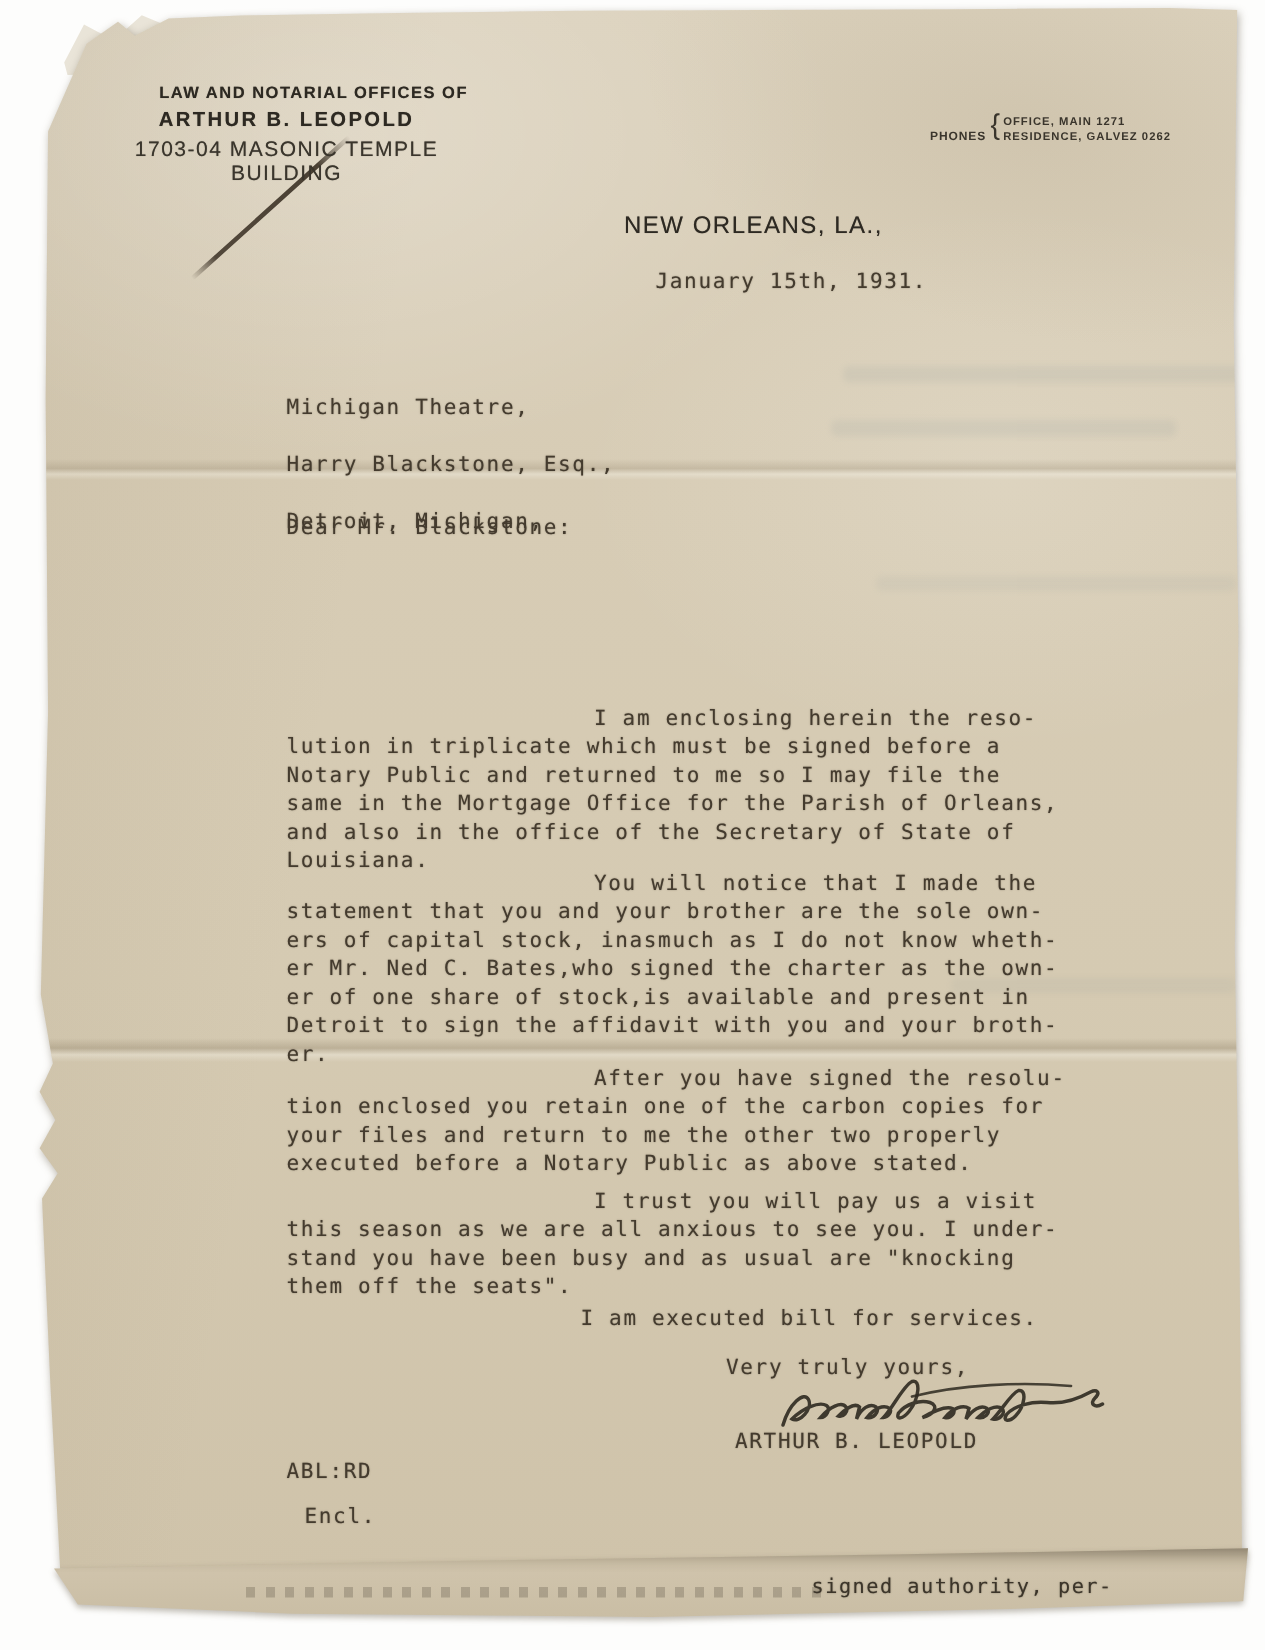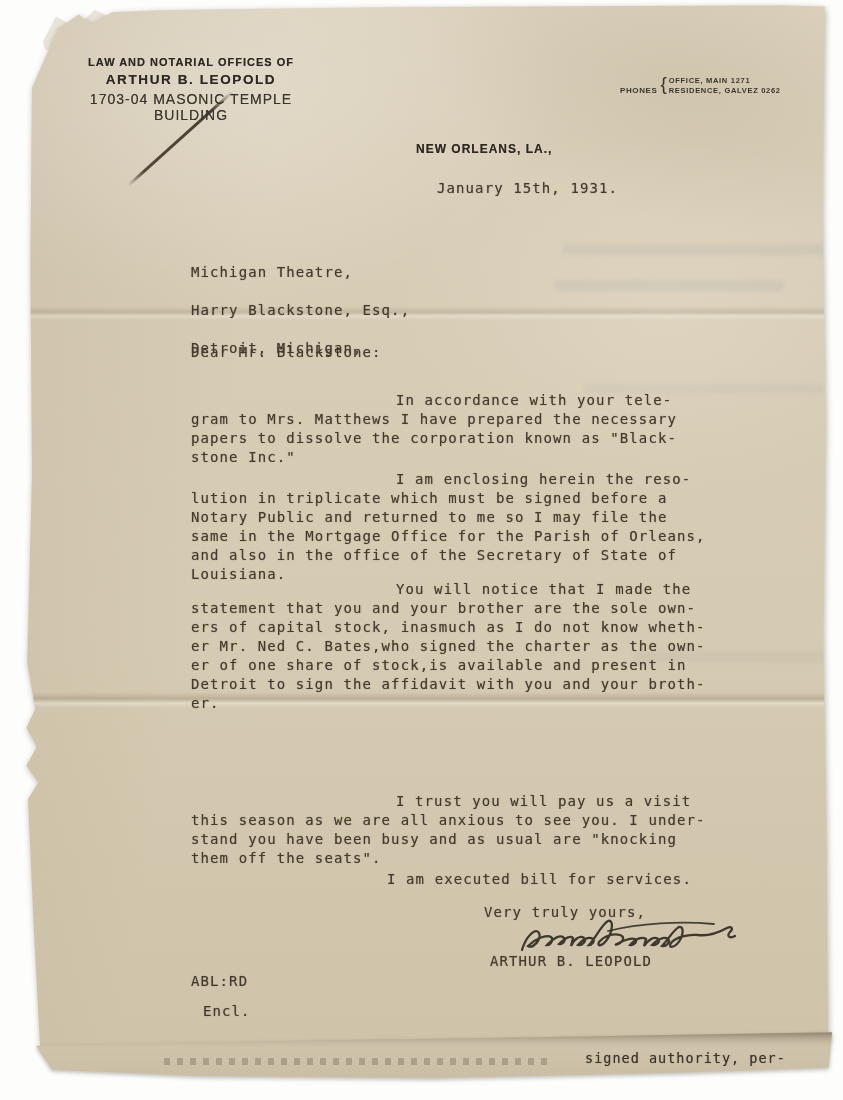--- a/index.html
+++ b/index.html
@@ -44,29 +44,29 @@
   }
   .ghost{position:absolute;background:#7c8c91;opacity:.11;filter:blur(2px);border-radius:4px;}
   .g1{left:538px;top:240px;width:268px;height:11px;}
   .g2{left:530px;top:276px;width:230px;height:11px;}
   .g3{left:560px;top:380px;width:240px;height:10px;opacity:.08;}
   .g4{left:610px;top:648px;width:190px;height:10px;opacity:.08;}
 
   
   .print{color:#2d2922;text-shadow:0 0 .5px rgba(45,41,34,.6);}
   .lh-left{position:absolute;left:46px;top:52px;width:242px;text-align:center;}
-  .lh-line1{font-size:11px;font-weight:bold;letter-spacing:1px;}
+  .lh-line1{font-size:11px;font-weight:bold;letter-spacing:1px;text-align:right;}
   .lh-name{font-size:13.5px;font-weight:bold;letter-spacing:1.6px;margin-top:4px;}
   .lh-line3{font-size:14px;font-weight:normal;letter-spacing:1px;margin-top:4px;color:#3a352c;}
   .lh-phones{position:absolute;left:596px;top:56px;display:flex;align-items:flex-end;color:#3a352c;}
   .ph-label{font-size:8px;font-weight:bold;letter-spacing:.6px;}
   .ph-brace{font-size:19px;font-weight:normal;margin:0 2px 0 3px;color:#3a352c;}
   .ph-lines{display:flex;flex-direction:column;gap:1px;margin-top:16px;}
   .ph-lines div{font-size:7.5px;font-weight:bold;letter-spacing:.7px;white-space:nowrap;}
-  .lh-city{position:absolute;left:392px;top:138px;font-size:12px;font-weight:bold;letter-spacing:1px;}
+  .lh-city{position:absolute;left:392px;top:138px;font-size:16px;font-weight:normal;letter-spacing:1px;}
 
   
   .type{
     position:absolute;color:#443b2e;
     font-family:"DejaVu Sans Mono","Liberation Mono",monospace;
     font-size:14px;line-height:19px;letter-spacing:1.1px;
     text-shadow:0 0 1px rgba(68,59,46,.55);
     white-space:pre-line;
   }
   .para{left:167px;width:580px;text-indent:205px;}
@@ -79,21 +79,21 @@
     position:absolute;left:36px;top:1028px;width:796px;height:52px;
     background:linear-gradient(to bottom,#c7bba2,#cfc3ab 40%,#c9bda4);
     clip-path:polygon(0 34%,35% 24%,70% 16%,100% 8%,99.6% 76%,80% 86%,50% 96%,20% 92%,2% 80%);
     box-shadow:inset 0 16px 10px -8px rgba(70,60,45,.5);
   }
   .under .smudge{
     position:absolute;left:128px;top:30px;width:390px;height:7px;opacity:.45;filter:blur(.4px);
     background:repeating-linear-gradient(90deg,rgba(58,50,38,.5) 0 6px,transparent 6px 13px);
   }
   .under .frag{
-    position:absolute;left:549px;top:22px;color:#3c352a;
+    position:absolute;left:505px;top:22px;color:#3c352a;
     font-family:"DejaVu Sans Mono","Liberation Mono",monospace;
     font-size:13.5px;letter-spacing:1px;white-space:nowrap;
     text-shadow:0 0 1px rgba(60,53,42,.6);
   }
 </style>
 </head>
 <body>
 
 <div class="scan">
 
@@ -131,37 +131,37 @@
       <div class="type" style="left:413px;top:175px;">January 15th, 1931.</div>
 
       <div class="type addr" style="left:167px;top:240px;">
         <div>Michigan Theatre,</div>
         <div>Harry Blackstone, Esq.,</div>
         <div>Detroit, Michigan,</div>
       </div>
 
       <div class="type" style="left:167px;top:339px;">Dear Mr. Blackstone:</div>
 
-      <div class="type para" style="top:387px;">In accordance with your tele-
-gram to Mrs. Matthews I have prepared the necessary
-papers to dissolve the corporation known as "Black-
-stone Inc."</div>
       <div class="type para" style="top:466px;">I am enclosing herein the reso-
 lution in triplicate which must be signed before a
 Notary Public and returned to me so I may file the
 same in the Mortgage Office for the Parish of Orleans,
 and also in the office of the Secretary of State of
 Louisiana.</div>
       <div class="type para" style="top:576px;">You will notice that I made the
 statement that you and your brother are the sole own-
 ers of capital stock, inasmuch as I do not know wheth-
 er Mr. Ned C. Bates,who signed the charter as the own-
 er of one share of stock,is available and present in
 Detroit to sign the affidavit with you and your broth-
 er.</div>
+      <div class="type para" style="top:706px;">After you have signed the resolu-
+tion enclosed you retain one of the carbon copies for
+your files and return to me the other two properly
+executed before a Notary Public as above stated.</div>
       <div class="type para" style="top:788px;">I trust you will pay us a visit
 this season as we are all anxious to see you. I under-
 stand you have been busy and as usual are "knocking
 them off the seats".</div>
       <div class="type" style="left:363px;top:866px;">I am executed bill for services.</div>
 
       <div class="type" style="left:460px;top:899px;">Very truly yours,</div>
 
       <svg class="sig-svg" width="228" height="52" viewBox="0 0 228 52">
         <path d="M6 38 C10 24 20 15 23 21 C26 27 17 37 12 34 C19 27 30 22 35 25 C38 27 35 33 31 33 C37 26 45 22 48 26 C50 29 46 33 43 32 C48 27 54 23 57 26 L55 34 C58 27 64 23 68 26 C71 29 66 34 62 33 C67 27 73 24 77 27 C79 29 76 33 73 33 C79 27 86 12 92 9 C98 7 97 20 90 29 C86 34 81 35 83 30 C88 24 97 21 104 23 C110 25 107 31 99 33 C106 29 114 25 119 27 C122 29 118 34 114 33 C119 27 126 24 130 27 L128 34 C132 28 138 24 142 27 C145 30 140 34 136 33 C141 28 148 24 152 27 C155 30 150 35 146 34 C152 28 158 17 163 15 C169 14 167 26 161 32 C157 36 152 36 155 31 C160 25 172 22 182 23 C191 24 202 21 211 16 C215 14 218 16 214 20 C210 24 214 27 219 24" stroke="#2e2920" stroke-width="2.3" fill="none" stroke-linecap="round" opacity="0.9"></path>

